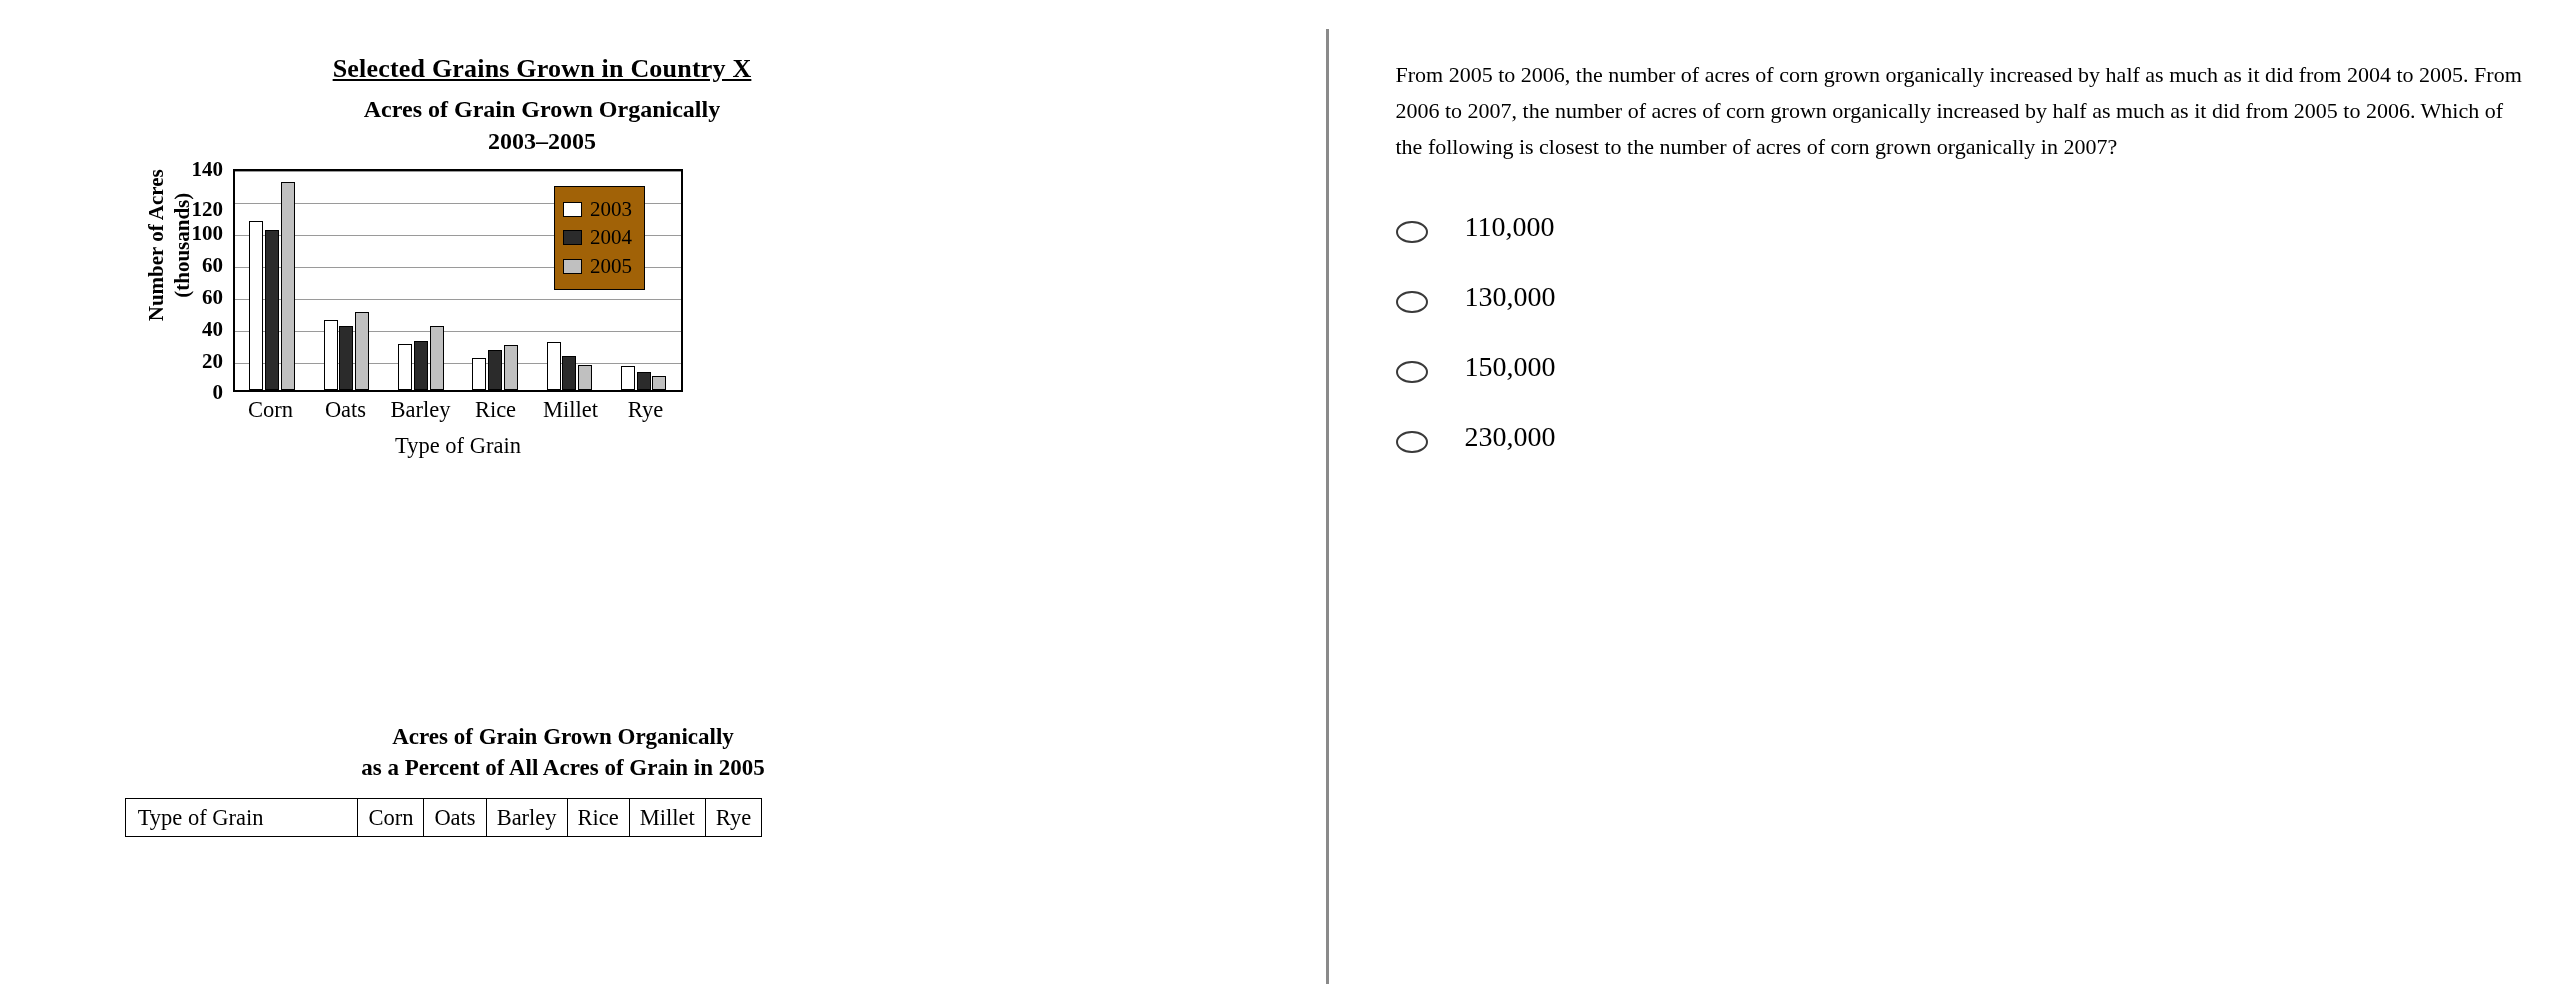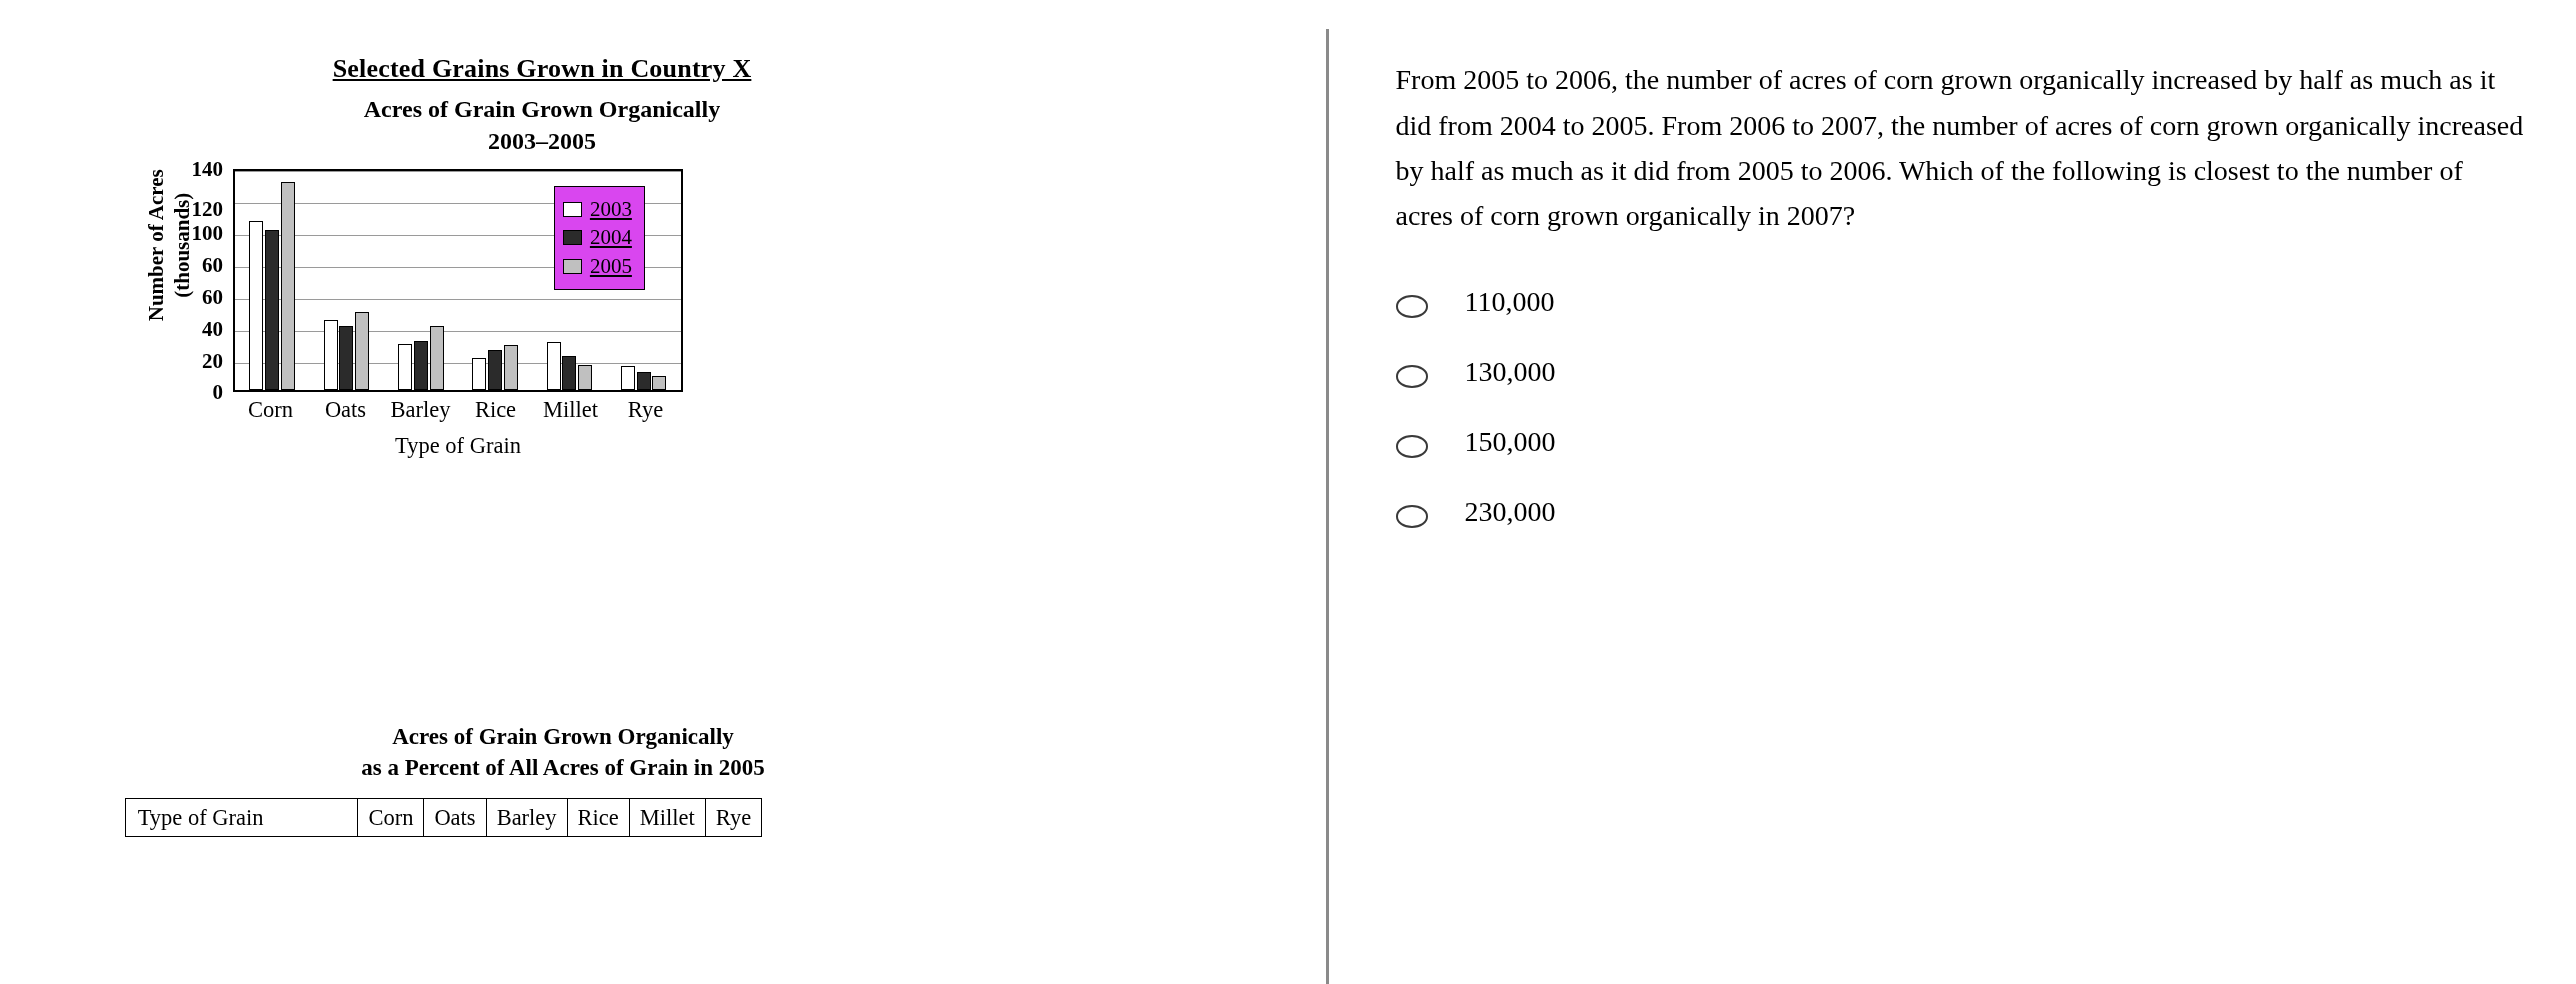--- a/index.html
+++ b/index.html
@@ -148,24 +148,23 @@
     top: 264px;
     width: 450px;
     text-align: center;
     font-size: 22.5px;
   }
   .legend {
     position: absolute;
     left: 319px;
     top: 15px;
     border: 1.7px solid #000;
-    background: #d946ef;
+    background: #a16207;
     padding: 6.7px 11.7px 6.7px 8.3px;
     box-sizing: border-box;
-    text-decoration: underline;
   }
   .legend-row {
     display: flex;
     align-items: center;
     gap: 8.3px;
     margin: 3.3px 0;
   }
   .legend-swatch {
     width: 18.3px;
     height: 15px;
@@ -206,21 +205,21 @@
     padding: 5px 11.7px;
     width: 208px;
     line-height: 1.2;
   }
   table.grain td.colhead {
     font-weight: normal;
   }
 
   
   .question {
-    font-size: 28px;
+    font-size: 22px;
     line-height: 1.62;
     max-width: 1167px;
     margin-top: 3.3px;
   }
   .choices {
     margin-top: 47px;
   }
   .choice {
     display: flex;
     align-items: flex-end;

